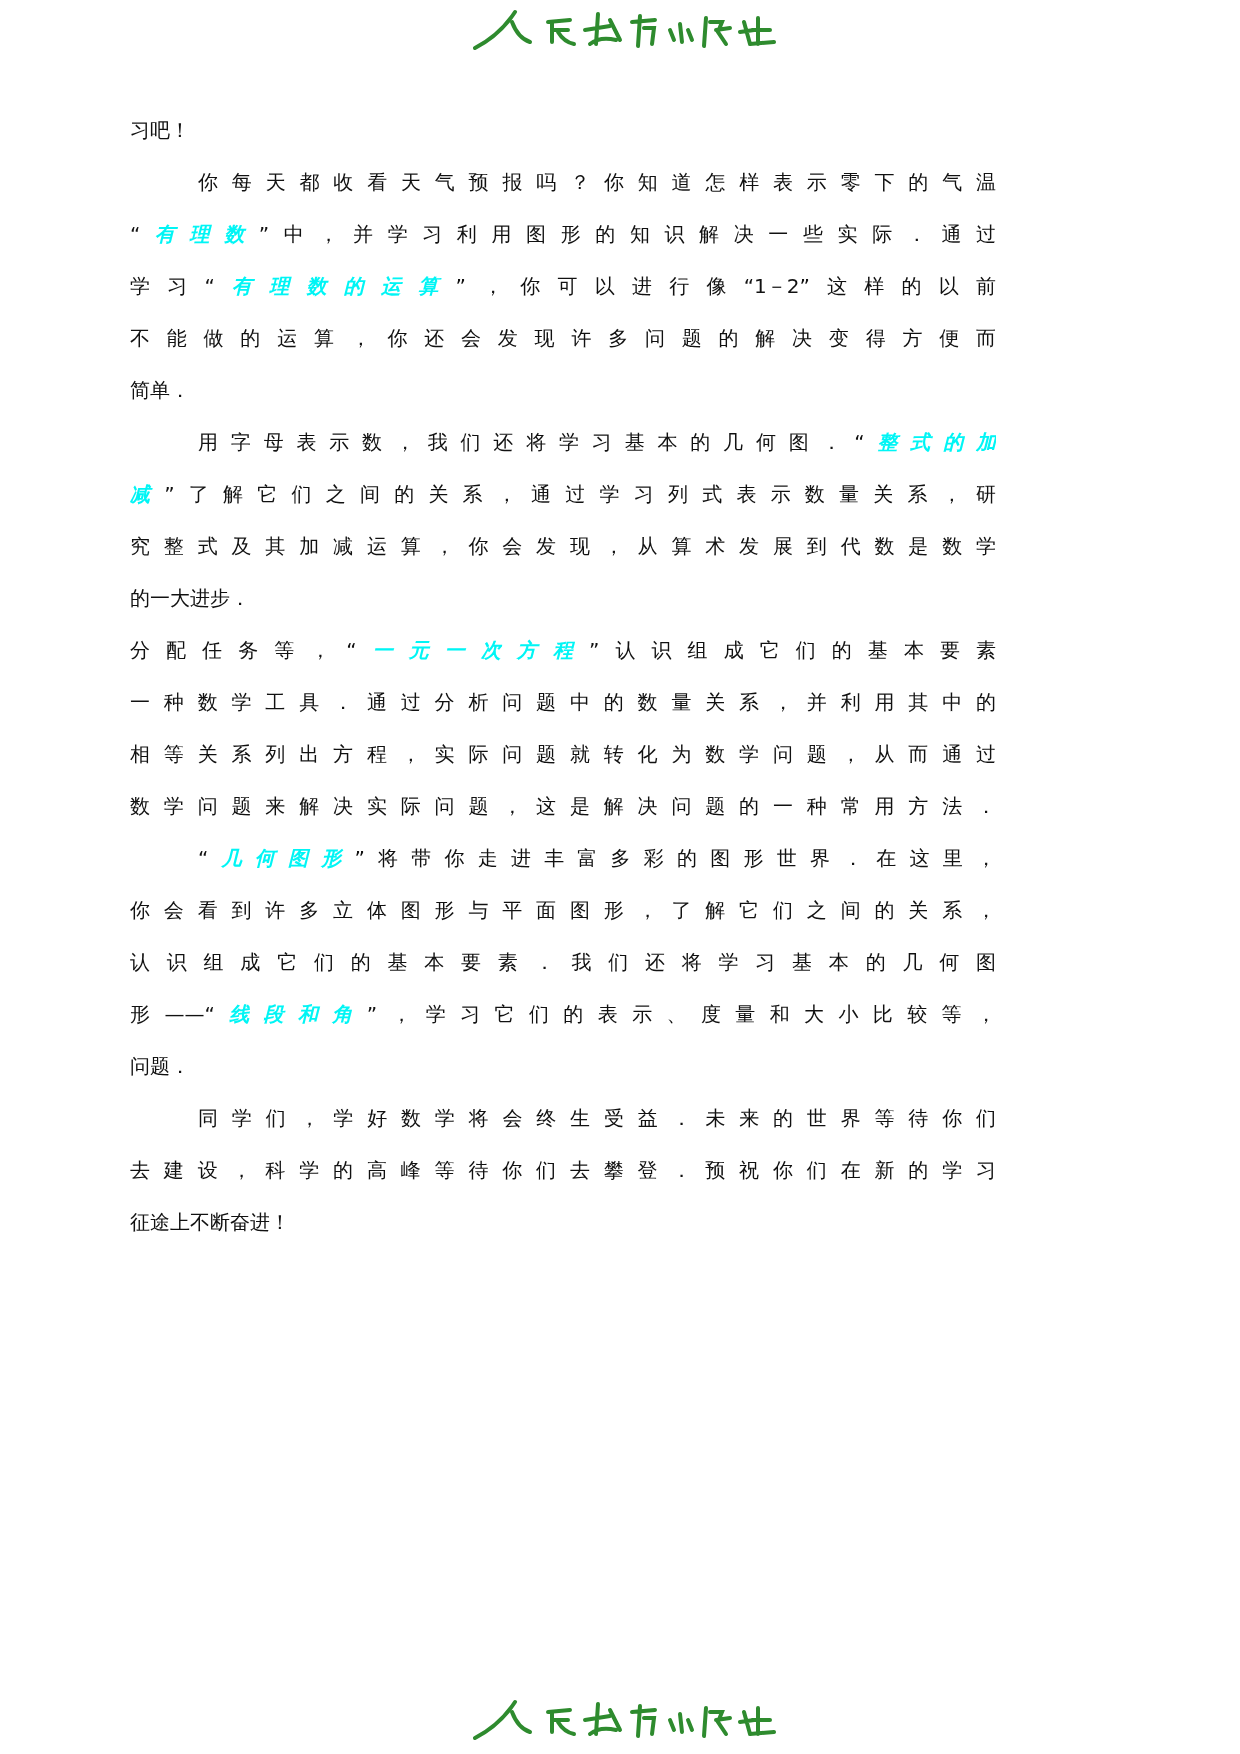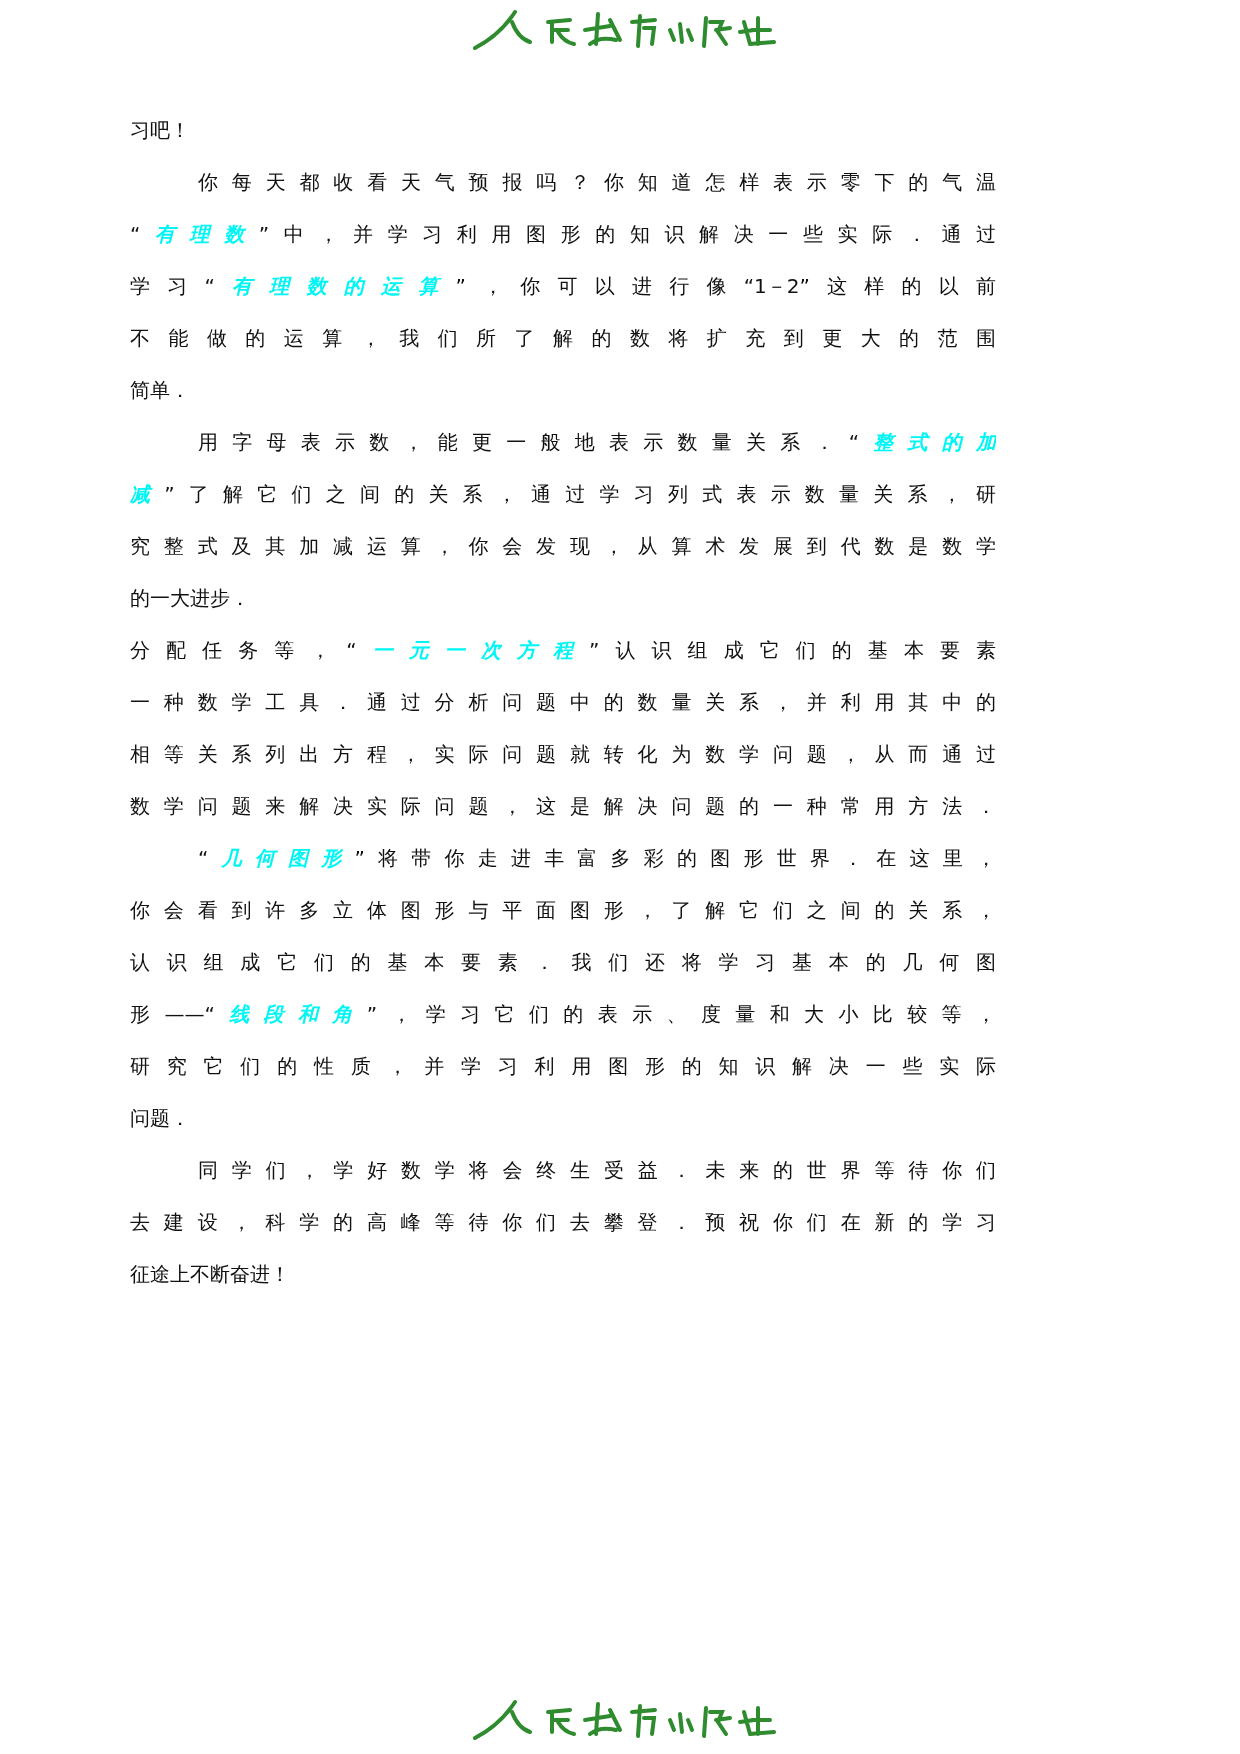--- a/index.html
+++ b/index.html
@@ -34,35 +34,34 @@
     </g>
   </svg>
 
 </div>
 
 <div class="page" id="page">
     <div class="line"><span>习吧！</span></div>
     <div class="line justify indent"><span>你每天都收看天气预报吗？你知道怎样表示零下的气温</span></div>
     <div class="line justify"><span>“</span><span class="hl">有理数</span><span>”中，并学习利用图形的知识解决一些实际．通过</span></div>
     <div class="line justify"><span>学习“</span><span class="hl">有理数的运算</span><span>”，你可以进行像“1－2”这样的以前</span></div>
-    <div class="line justify"><span>不能做的运算，我们所了解的数将扩充到更大的范围</span></div>
+    <div class="line justify"><span>不能做的运算，你还会发现许多问题的解决变得方便而</span></div>
     <div class="line"><span>简单．</span></div>
-    <div class="line justify indent"><span>用字母表示数，能更一般地表示数量关系．“</span><span class="hl">整式的加</span></div>
+    <div class="line justify indent"><span>用字母表示数，我们还将学习基本的几何图．“</span><span class="hl">整式的加</span></div>
     <div class="line justify"><span class="hl">减</span><span>”了解它们之间的关系，通过学习列式表示数量关系，研</span></div>
     <div class="line justify"><span>究整式及其加减运算，你会发现，从算术发展到代数是数学</span></div>
     <div class="line"><span>的一大进步．</span></div>
     <div class="line justify"><span>分配任务等，“</span><span class="hl">一元一次方程</span><span>”认识组成它们的基本要素</span></div>
     <div class="line justify"><span>一种数学工具．通过分析问题中的数量关系，并利用其中的</span></div>
     <div class="line justify"><span>相等关系列出方程，实际问题就转化为数学问题，从而通过</span></div>
     <div class="line justify"><span>数学问题来解决实际问题，这是解决问题的一种常用方法．</span></div>
     <div class="line justify indent"><span>“</span><span class="hl">几何图形</span><span>”将带你走进丰富多彩的图形世界．在这里，</span></div>
     <div class="line justify"><span>你会看到许多立体图形与平面图形，了解它们之间的关系，</span></div>
     <div class="line justify"><span>认识组成它们的基本要素．我们还将学习基本的几何图</span></div>
     <div class="line justify"><span>形——“</span><span class="hl">线段和角</span><span>”，学习它们的表示、度量和大小比较等，</span></div>
-    <div class="line justify"><span>研究它们的性质，并学习利用图形的知识解决一些实际</span></div>
     <div class="line"><span>问题．</span></div>
     <div class="line justify indent"><span>同学们，学好数学将会终生受益．未来的世界等待你们</span></div>
     <div class="line justify"><span>去建设，科学的高峰等待你们去攀登．预祝你们在新的学习</span></div>
     <div class="line"><span>征途上不断奋进！</span></div>
   </div>
 
 <div class="logo logo-bottom">
   <svg width="320" height="60" viewBox="0 0 320 60">
     <g fill="none" stroke="#2e8b2e" stroke-width="4" stroke-linecap="round">
       <path d="M15 48 Q40 35 55 12"></path>

